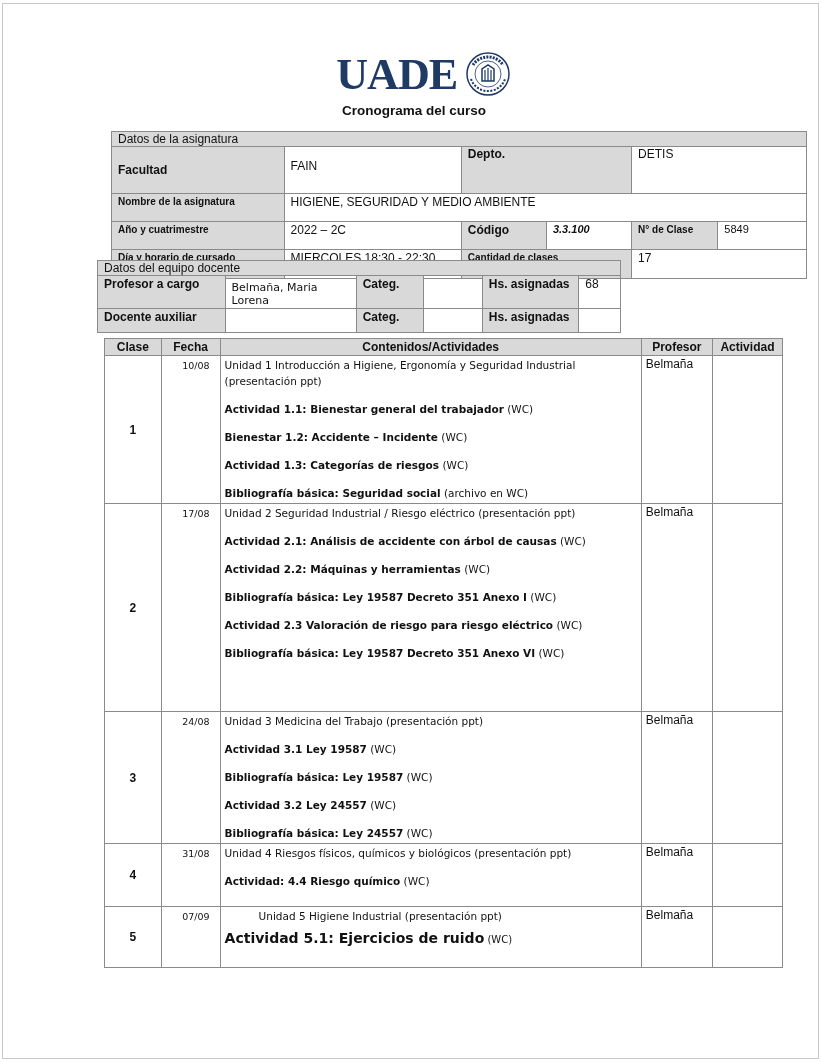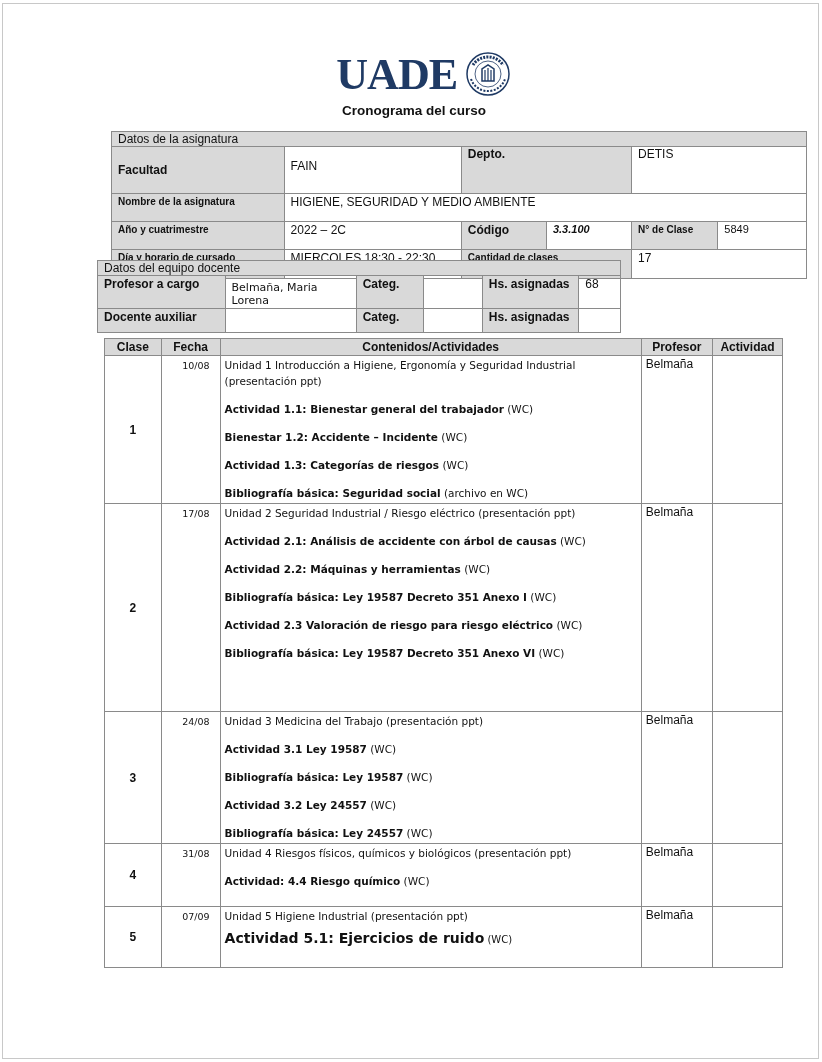--- a/index.html
+++ b/index.html
@@ -196,20 +196,20 @@
         <p><span class="lbl">Actividad: 4.4 Riesgo químico</span><span> (WC)</span></p>
       </td>
       <td class="prof">Belmaña</td>
       <td></td>
     </tr>
 
     <tr style="height:61px;">
       <td class="clase">5</td>
       <td class="fecha">07/09</td>
       <td class="cont">
-        <p style="margin-bottom:6px;">Unidad 5 Higiene Industrial (presentación ppt)</p>
+        <p style="margin-bottom:6px;margin-left:34px;">Unidad 5 Higiene Industrial (presentación ppt)</p>
         <p><span class="big">Actividad 5.1: Ejercicios de ruido</span><span class="wcsmall"> (WC)</span></p>
       </td>
       <td class="prof">Belmaña</td>
       <td></td>
     </tr>
   </tbody>
 </table>
 
 </body></html>

